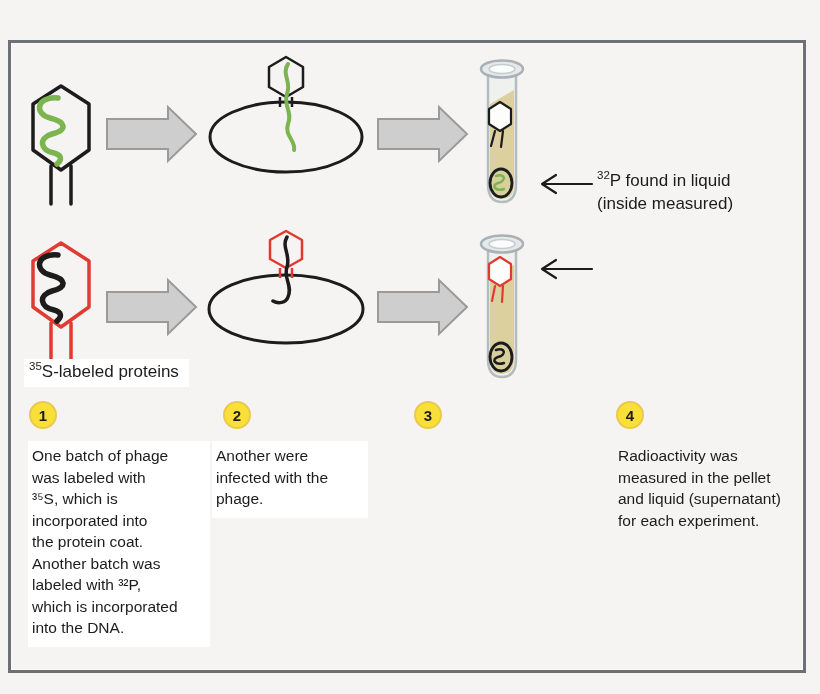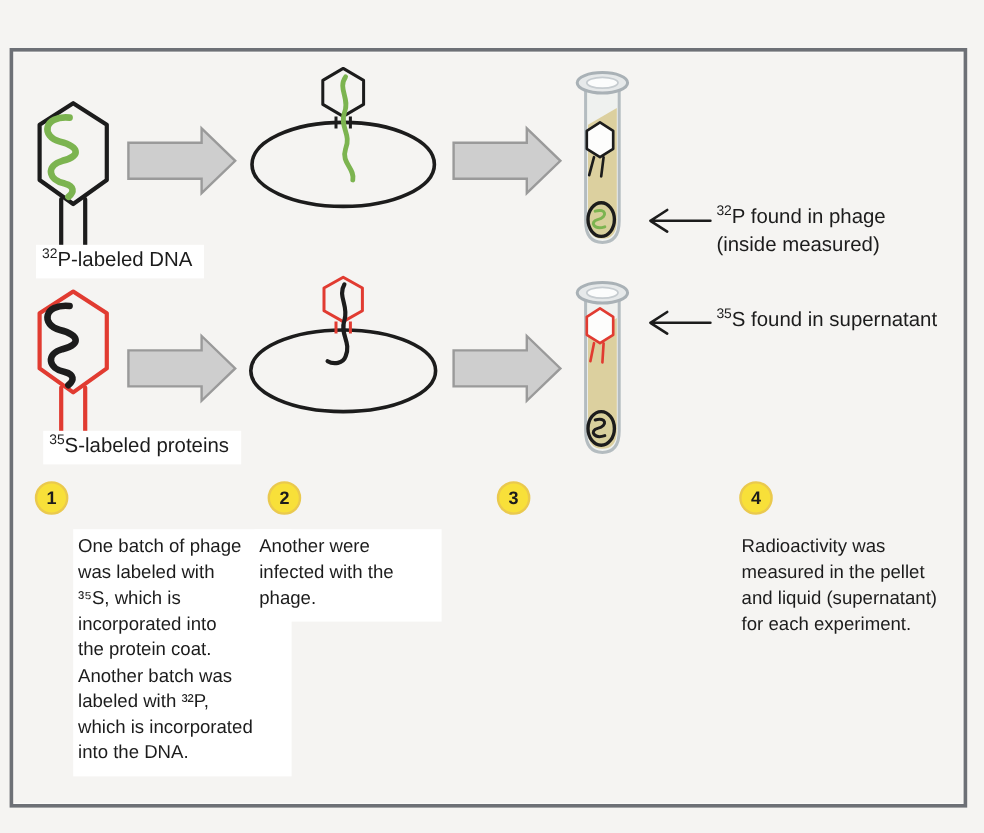--- a/index.html
+++ b/index.html
@@ -14,36 +14,36 @@
     border:3px solid #6d7076; box-sizing:border-box;
     box-shadow: inset 0 0 0 1px rgba(255,255,255,.5);
   }
   .art { position:absolute; left:0; top:0; }
   sup { font-size:0.68em; line-height:0; }
   .rowlabel {
     position:absolute; background:#ffffff; font-size:17px;
     padding:3px 10px 5px 5px; white-space:nowrap;
   }
   .l1 { left:30px; top:204px; }
-  .l2 { left:36px; top:359px; }
+  .l2 { left:24px; top:359px; }
   .ann { position:absolute; font-size:17px; line-height:22.5px; white-space:nowrap; }
   .a1 { left:597px; top:170px; }
   .a2 { left:597px; top:256px; }
   .circle {
     position:absolute; top:401px; width:28px; height:28px; border-radius:50%;
     background:#f8e039; border:2px solid #eac94e; box-sizing:border-box;
     display:flex; align-items:center; justify-content:center;
     font-weight:bold; font-size:15px; color:#1c1c1c;
   }
   .c1 { left:29px; } .c2 { left:223px; } .c3 { left:414px; } .c4 { left:616px; }
   .stepbox {
     position:absolute; top:441px; background:#ffffff; padding:4px 6px 8px 4px;
     font-size:15.5px; line-height:21.5px; white-space:pre-line;
   }
-  .b1 { left:28px; width:172px;margin-left:33px; }
+  .b1 { left:28px; width:172px; }
   .b2 { left:212px; width:146px; }
   .b3 { left:412px; width:160px; }
   .b4 { left:614px; width:202px; background:transparent; }
 </style>
 </head>
 <body>
 
 <div class="canvas">
   <div class="frame"></div>
 
@@ -115,29 +115,27 @@
       <path d="M495,286 L492,301 M503,286 L502,302" stroke="#e13b31" stroke-width="2.2" stroke-linecap="round"></path>
       <ellipse cx="501" cy="357" rx="11" ry="14" fill="#d8d09c" stroke="#1c1c1c" stroke-width="2.8"></ellipse>
       <path d="M496,350 C505,347 507,355 498,357 C491,359 495,366 504,363" fill="none" stroke="#1c1c1c" stroke-width="2.5" stroke-linecap="round"></path>
     </g>
 
     <g>
       <path d="M592,269 L542,269 M542,269 L556,260 M542,269 L556,278" fill="none" stroke="#1c1c1c" stroke-width="2.2" stroke-linecap="round"></path>
     </g>
   </svg>
 
-  <div class="rowlabel l1"><sup>32</sup><span>P-labeled DNA</span></div>
   <div class="rowlabel l2"><sup>35</sup><span>S-labeled proteins</span></div>
 
   <div class="ann a1">
-    <div><sup>32</sup><span>P found in phage</span></div>
+    <div><sup>32</sup><span>P found in liquid</span></div>
     <div>(inside measured)</div>
   </div>
   <div class="ann a2">
-    <div><sup>35</sup><span>S found in supernatant</span></div>
   </div>
 
   <div class="circle c1">1</div>
   <div class="circle c2">2</div>
   <div class="circle c3">3</div>
   <div class="circle c4">4</div>
 
   <div class="stepbox b1">One batch of phage
 was labeled with
 ³⁵S, which is

